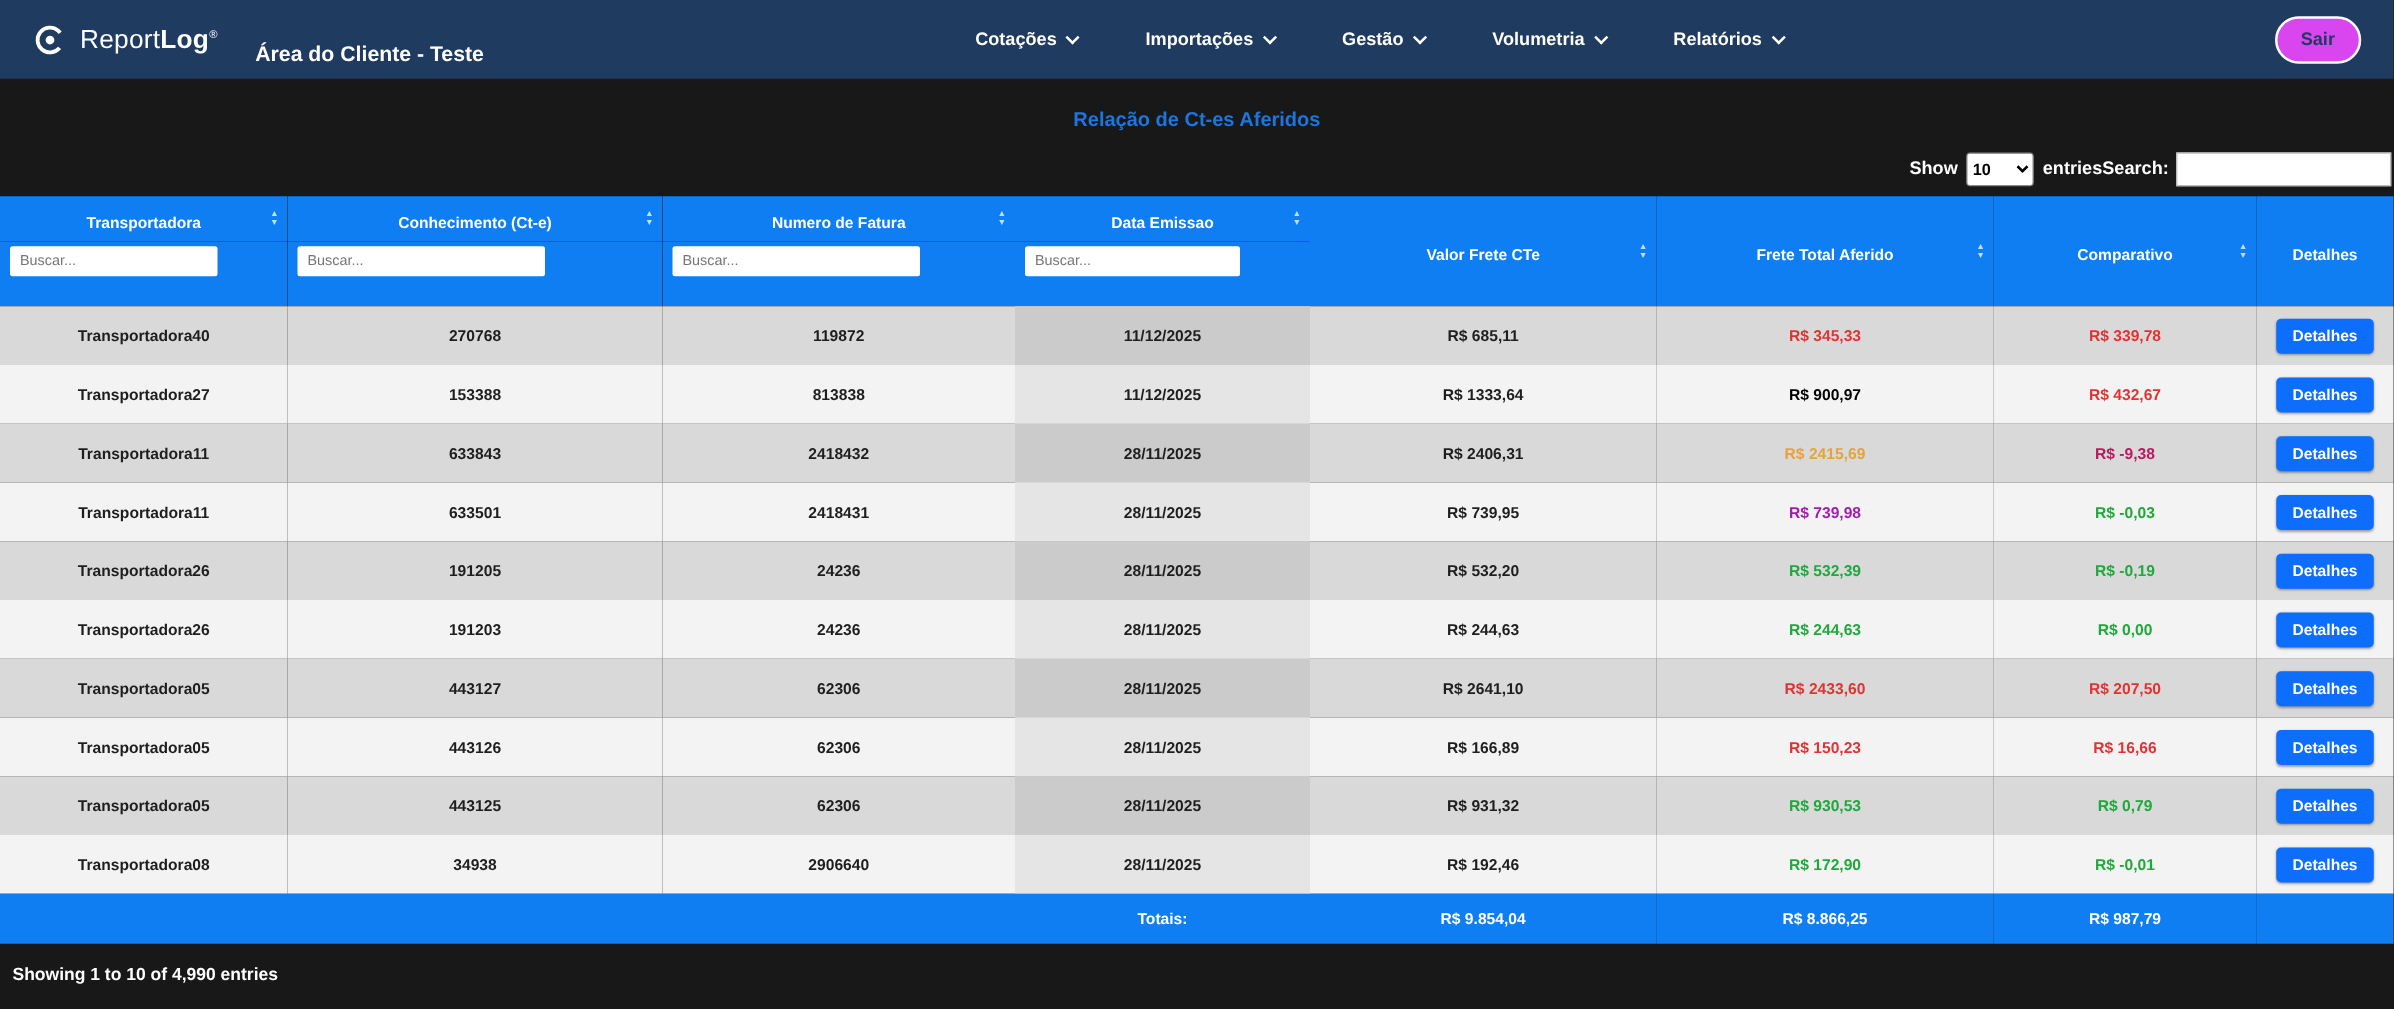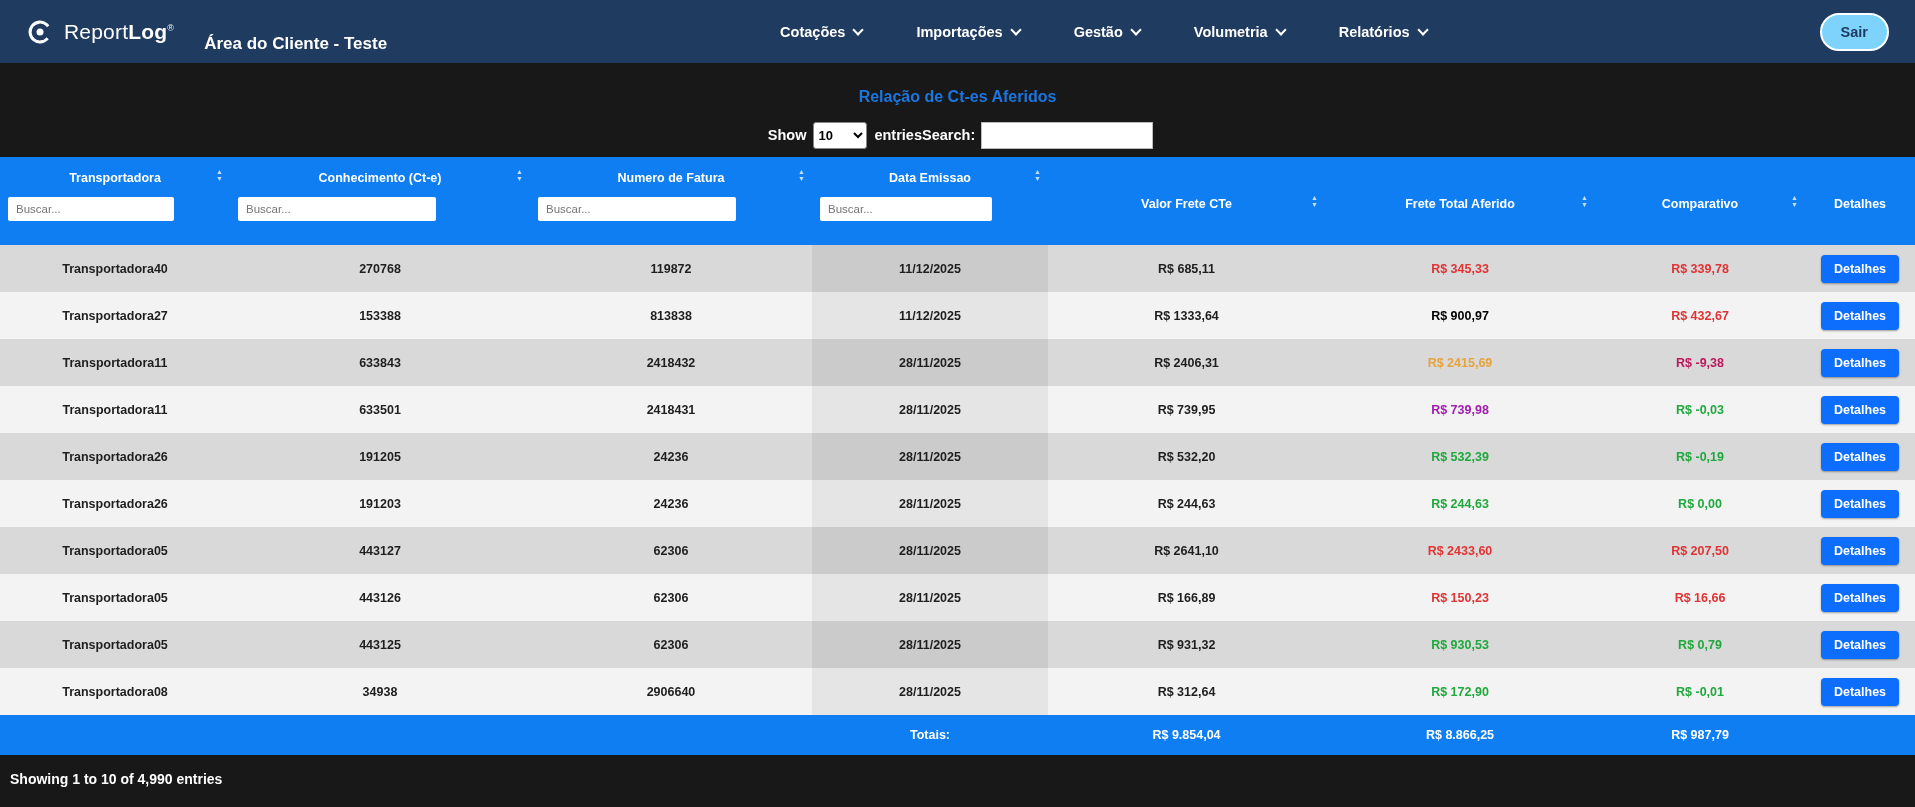--- a/index.html
+++ b/index.html
@@ -21,35 +21,35 @@
   .logo-icon { width:28px; height:28px; display:block; }
   .logo-text { font-size:21px; letter-spacing:.2px; white-space:nowrap; }
   .logo-text .p1 { font-weight:500; }
   .logo-text .p2 { font-weight:800; }
   .logo-text .reg { font-size:9px; vertical-align:super; font-weight:400; }
   .nav-title { font-size:17px; font-weight:700; margin-left:20px; white-space:nowrap;margin-top:24px; }
   .nav-menus { display:flex; gap:54px; margin:0 auto; align-items:center; }
   .nav-menu { display:flex; align-items:center; gap:9px; font-size:14.5px; font-weight:700; cursor:pointer; white-space:nowrap; }
   .chev { width:8px; height:8px; border-right:2px solid #fff; border-bottom:2px solid #fff; transform:rotate(45deg); margin-top:-4px; display:inline-block; }
   .btn-logout {
-    background:#7dd3fc; color: var(--navbar, #1f3b60);
+    background:#d946ef; color: var(--navbar, #1f3b60);
     border:2px solid #fff; border-radius:20px;
     font-weight:700; font-size:14.5px;
     padding:9px 19px; cursor:pointer;
     font-family:inherit;
   }
 
   
   .page-title {
     color: var(--title-blue, #1b76e0);
     text-align:center; font-size:16px; font-weight:700;
     padding:25px 0 13px;
   }
   .controls {
-    display:flex; justify-content:center; align-items:center;
+    display:flex; justify-content:flex-end; align-items:center;
     color:#fff; font-weight:700; font-size:14.5px;
     padding:0 2px 0 8px; height:32px; margin-bottom:6px;
   }
   .length-ctl { display:flex; align-items:center; gap:7px; }
   .length-ctl select {
     width:54px; height:27px; font-size:13px; font-weight:700;
     border-radius:3px; border:1px solid #888; background:#fff;
     font-family:inherit;
   }
   .search-ctl { display:flex; align-items:center; gap:6px; }
@@ -366,21 +366,21 @@
     <td style="color: rgb(31, 168, 60);">R$ 0,79</td>
     <td>
       <button class="btn-details">Detalhes</button>
     </td>
   </tr>
       <tr class="data-row tr-even">
     <td>Transportadora08</td>
     <td>34938</td>
     <td>2906640</td>
     <td class="col-date">28/11/2025</td>
-    <td>R$ 312,64</td>
+    <td>R$ 192,46</td>
     <td style="color: rgb(31, 168, 60);">R$ 172,90</td>
     <td style="color: rgb(31, 168, 60);">R$ -0,01</td>
     <td>
       <button class="btn-details">Detalhes</button>
     </td>
   </tr>
     </tbody>
   <tfoot>
     <tr>
       <td colspan="3"></td>

